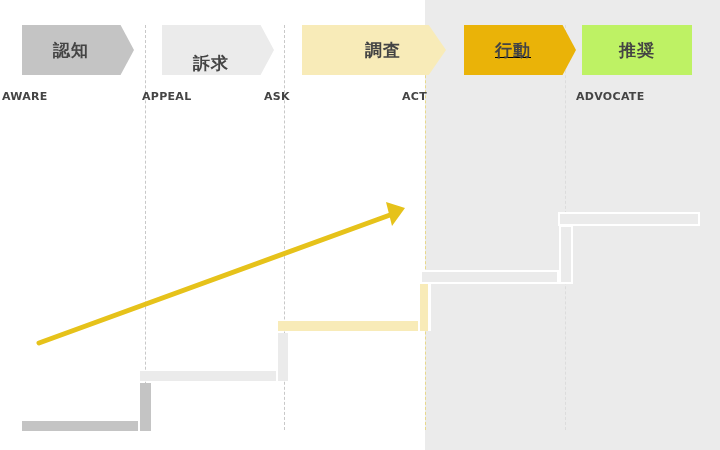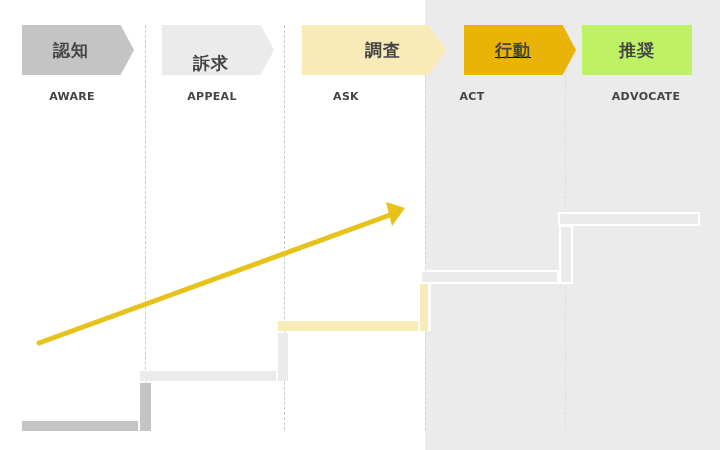--- a/index.html
+++ b/index.html
@@ -7,21 +7,21 @@
       width: 720px; height: 450px; position: relative; overflow: hidden;
       background: #ffffff;
       font-family: "DejaVu Sans", "Liberation Sans", sans-serif;
     }
     .shade { position: absolute; left: 425px; top: 0; width: 295px; height: 450px; background: #ebebeb; }
     .divider { position: absolute; top: 25px; height: 405px; width: 0; border-left: 1px dashed #c8c8c8; }
     .divider.yellow { border-left-color: #e8d98c; }
     .divider.faint { border-left-color: #dcdcdc; }
     .chev { position: absolute; top: 25px; height: 50px; display: flex; align-items: center; justify-content: center; }
     .chev .label { font-size: 17px; font-weight: bold; color: #444; letter-spacing: 1px; }
-    .sub { position: absolute; top: 90px; width: 140px; text-align: center; font-size: 11px; font-weight: bold; color: #444; letter-spacing: 0.3px; }
+    .sub { position: absolute; top: 90px; width: 140px; text-align: left; font-size: 11px; font-weight: bold; color: #444; letter-spacing: 0.3px; }
     svg.steps { position: absolute; left: 0; top: 0; }
   </style>
 </head>
 <body>
 
 <div class="shade"></div>
 
 <div class="divider" style="left:145px"></div>
 <div class="divider" style="left:284px"></div>
 <div class="divider yellow" style="left:425px"></div>
@@ -38,21 +38,21 @@
 </div>
 <div class="chev" style="left:464px;width:112px;background:#eab308;clip-path:polygon(0 0,88% 0,100% 50%,88% 100%,0 100%);text-decoration:underline;">
   <span class="label" style="margin-right:14px">行動</span>
 </div>
 <div class="chev" style="left:582px;width:110px;background:#bef264;">
   <span class="label">推奨</span>
 </div>
 
 <div class="sub" style="left:2px">AWARE</div>
 <div class="sub" style="left:142px">APPEAL</div>
-<div class="sub" style="left:276px">ASK</div>
+<div class="sub" style="left:264px">ASK</div>
 <div class="sub" style="left:402px">ACT</div>
 <div class="sub" style="left:576px">ADVOCATE</div>
 
 <svg class="steps" width="720" height="450" viewBox="0 0 720 450">
 
   <rect x="22" y="421" width="116" height="10" fill="#c4c4c4"></rect>
   <rect x="140" y="383" width="11" height="48" fill="#c4c4c4"></rect>
 
   <rect x="140" y="371" width="136" height="10" fill="#ebebeb"></rect>
   <rect x="278" y="333" width="10" height="48" fill="#ebebeb"></rect>

